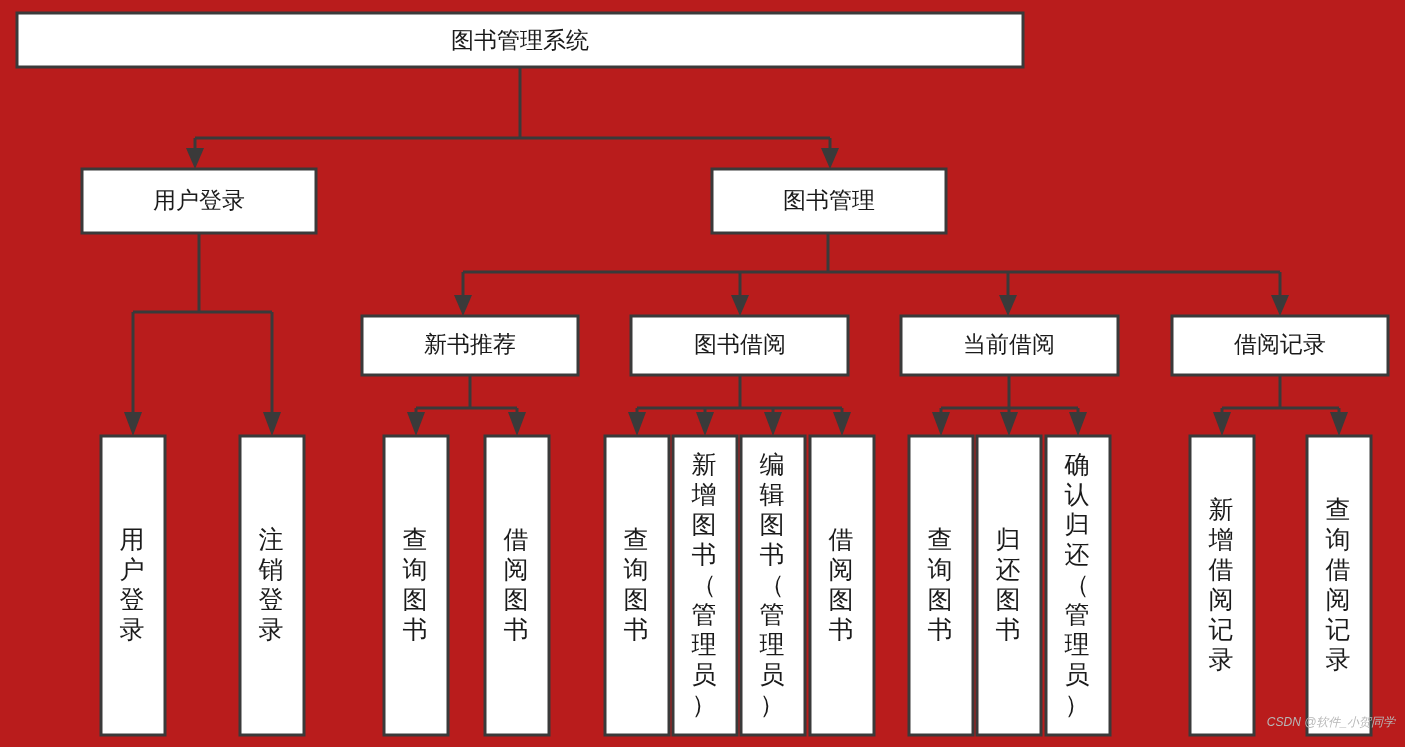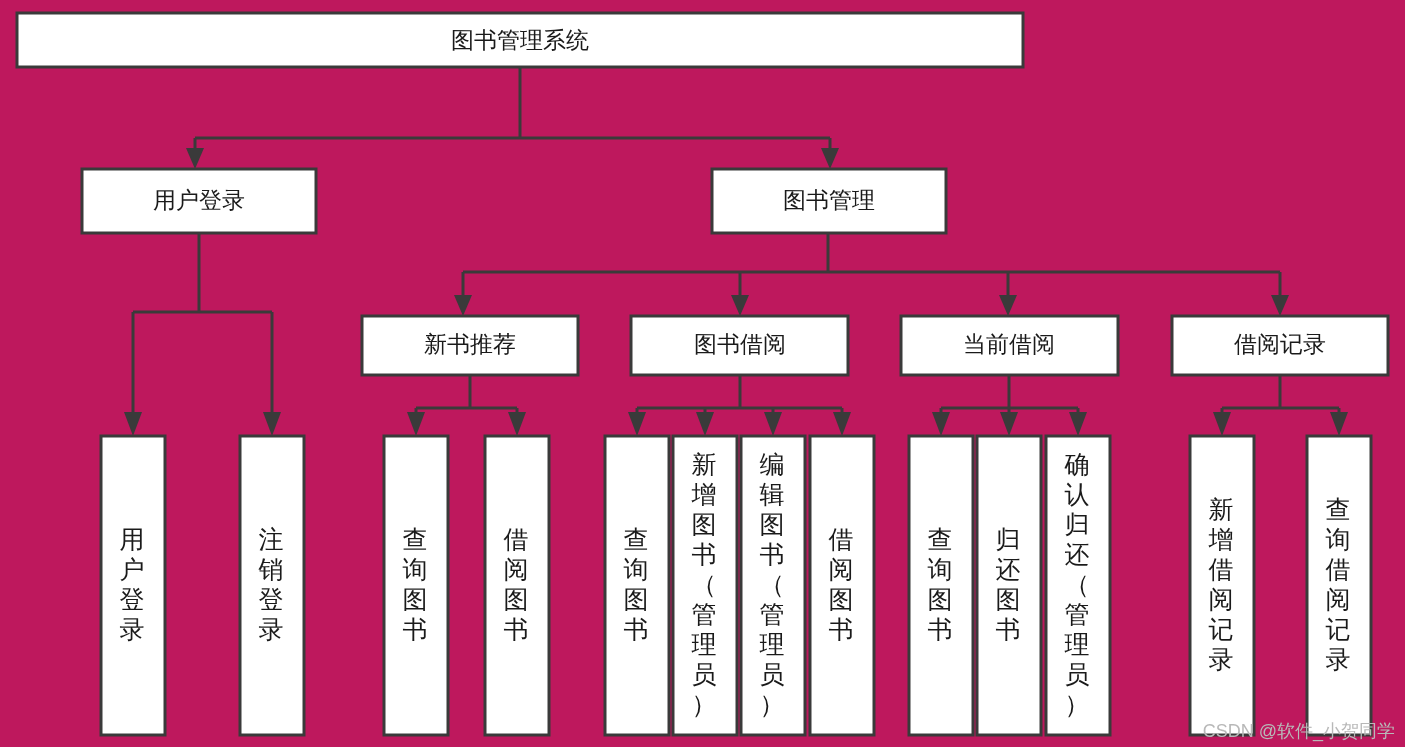--- a/index.html
+++ b/index.html
@@ -7,21 +7,21 @@
     padding: 0;
     background: #ffffff;
   }
   body {
     font-family: "Liberation Sans", "DejaVu Sans", sans-serif;
   }
   #diagram-root {
     position: relative;
     width: 1405px;
     height: 747px;
-    background: #be185d;
+    background: #b91c1c;
     overflow: hidden;
   }
   svg#tree-canvas {
     position: absolute;
     left: 0;
     top: 0;
     width: 1405px;
     height: 747px;
   }
   .node-box {
@@ -52,27 +52,28 @@
     fill: #1a1a1a;
     letter-spacing: 2px;
     writing-mode: vertical-rl;
     text-orientation: upright;
     text-anchor: middle;
     white-space: pre;
   }
   .watermark-text {
     position: absolute;
     right: 10px;
-    bottom: 4px;
-    font-family: "Liberation Sans", "DejaVu Sans", sans-serif;
-    font-size: 18px;
+    bottom: 16px;
+    font-family: "Liberation Sans", "DejaVu Sans", sans-serif;
+    font-size: 12px;
     color: #b8b8b8;
     white-space: nowrap;
     user-select: none;
     pointer-events: none;
+    font-style: italic;
   }
 </style>
 </head>
 <body>
 
 <div id="diagram-root">
 
   <svg id="tree-canvas" viewBox="0 0 1405 747">
     <defs>
       <g id="arrowglyph"></g>

